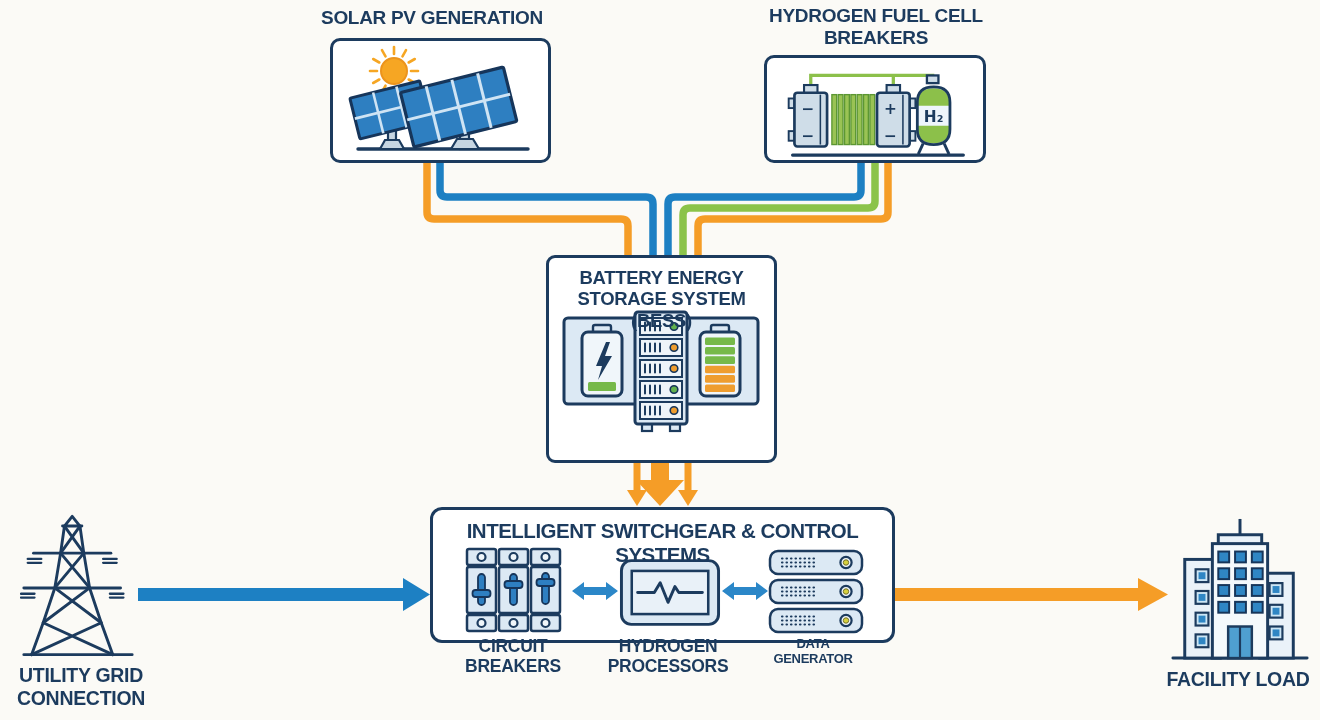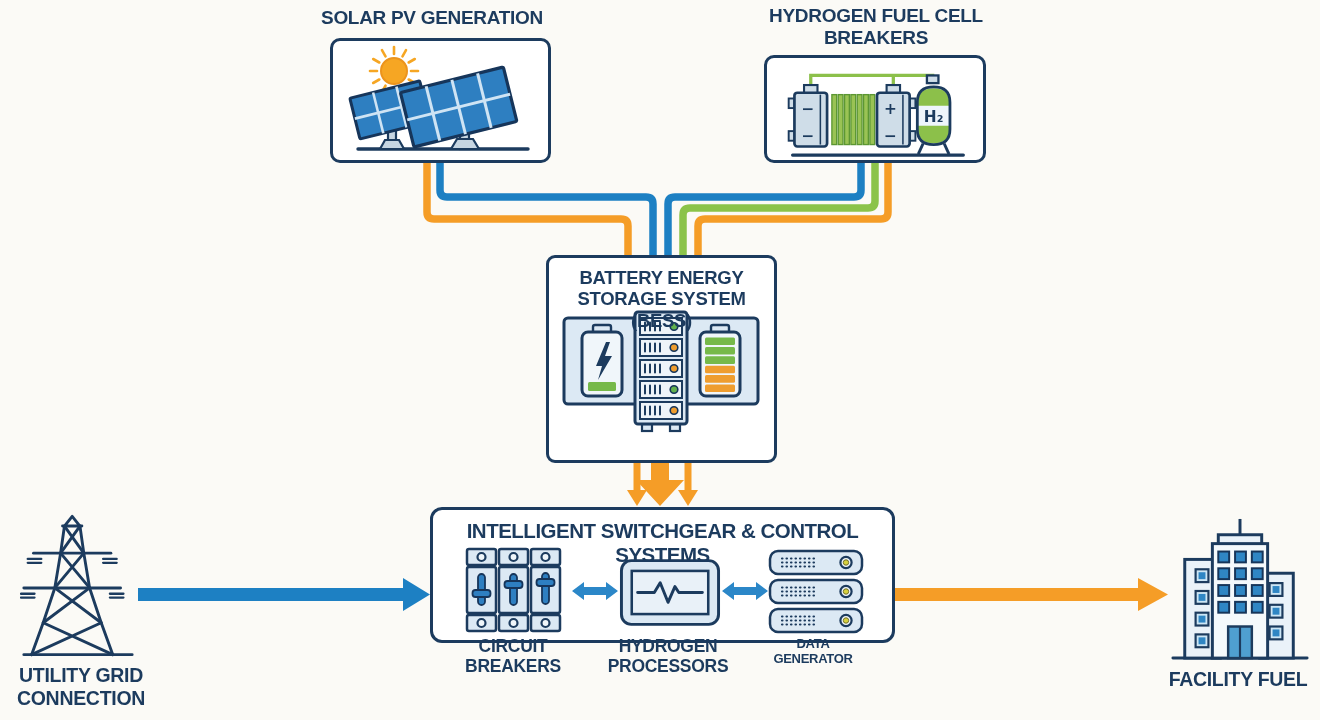--- a/index.html
+++ b/index.html
@@ -349,15 +349,15 @@
         <rect x="103" y="71" width="7" height="7"></rect>
           <rect x="103" y="93" width="7" height="7"></rect>
         <rect x="103" y="115" width="7" height="7"></rect>
       </g>
     </g>
     <g>
       <rect x="58" y="112" width="24" height="32" fill="#4f9fd0" stroke="#1c3b5e" stroke-width="2.5"></rect>
       <line x1="70" y1="112" x2="70" y2="144" stroke="#1c3b5e" stroke-width="2.2"></line>
     </g>
   </svg>
-  <div class="t" style="left:1160px;top:668px;width:156px;font-size:19.5px;">FACILITY FUEL</div>
+  <div class="t" style="left:1160px;top:668px;width:156px;font-size:19.5px;">FACILITY LOAD</div>
 
 </div>
 
 </body></html>

